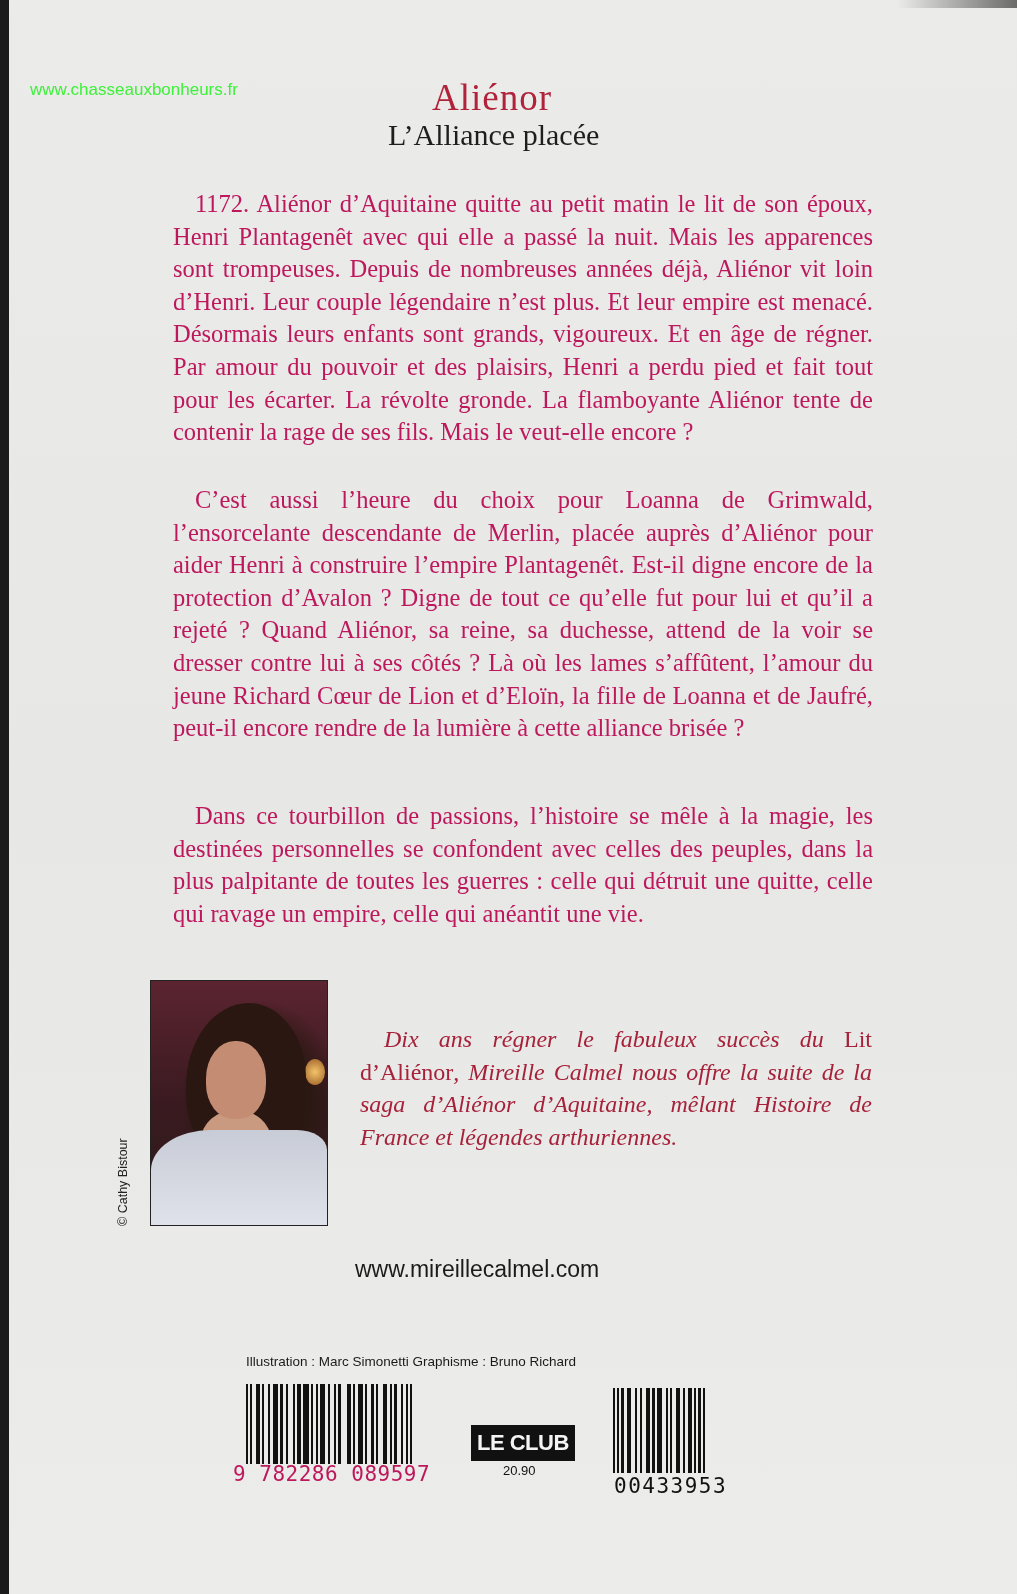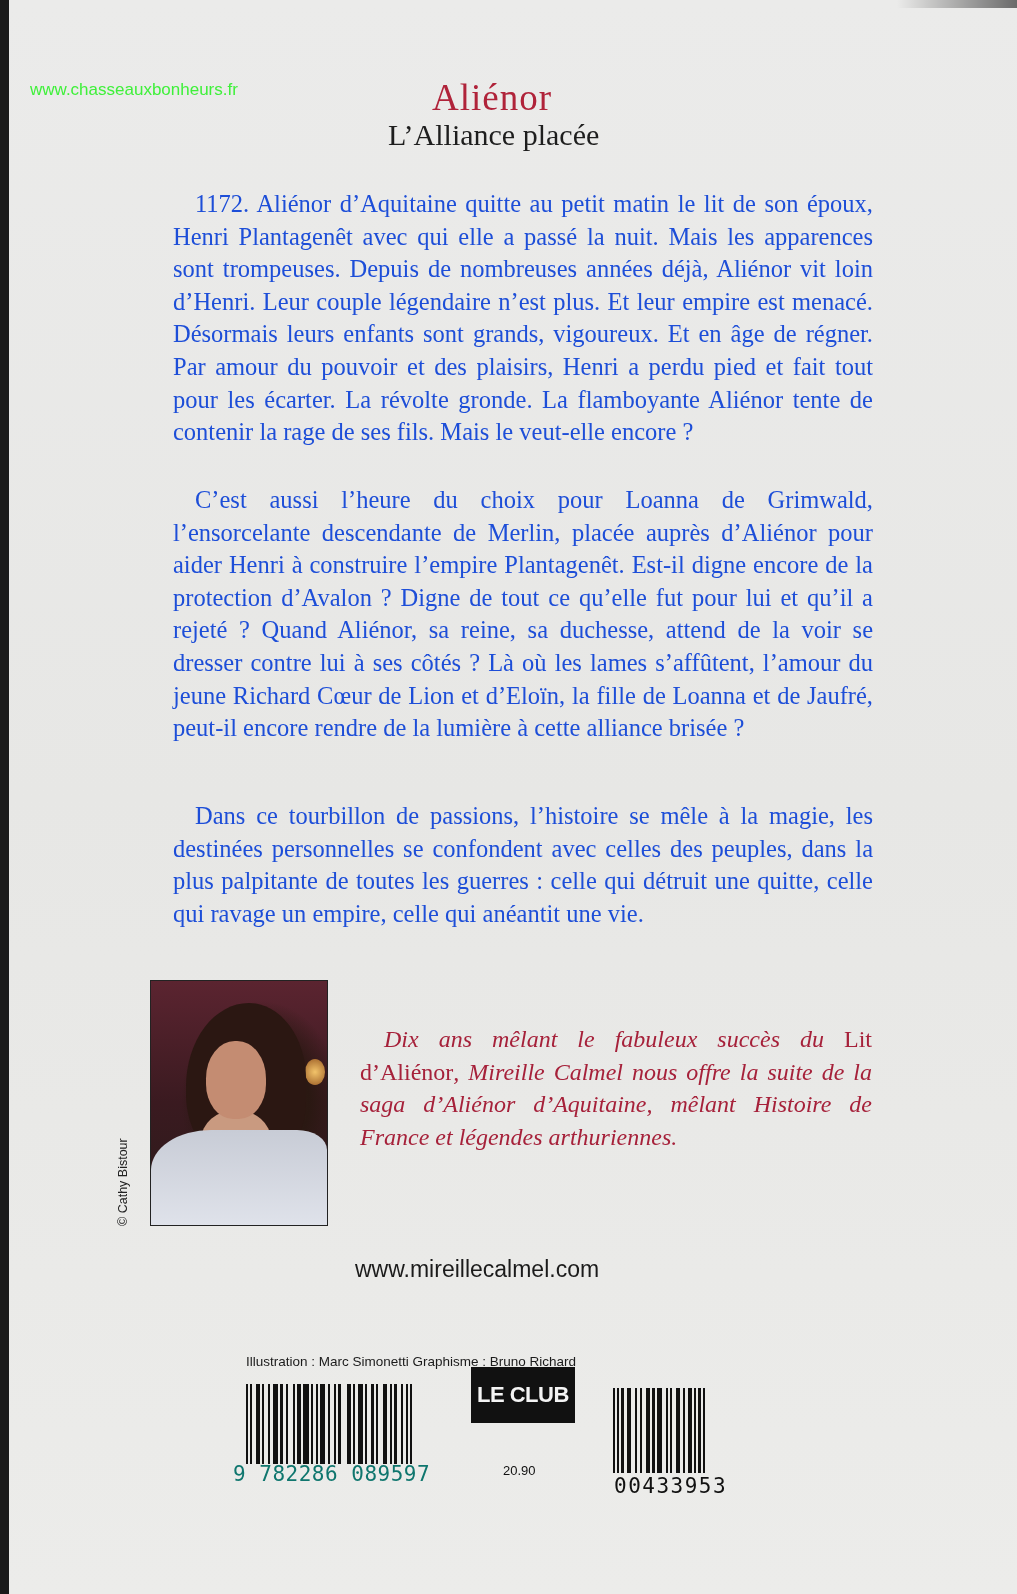--- a/index.html
+++ b/index.html
@@ -14,21 +14,21 @@
     background:linear-gradient(to right, rgba(0,0,0,0), rgba(0,0,0,0.55)); }
   .cover { position:absolute; left:9px; top:0; right:0; bottom:0;
     background:linear-gradient(to bottom, #ebebea 0%, #e7e7e5 50%, #ececea 100%); }
 
   .watermark { position:absolute; left:30px; top:80px; font-family:"Liberation Sans", sans-serif;
     font-size:17px; color:#3ff03a; letter-spacing:0; }
   .title-main { position:absolute; left:432px; top:76px; font-size:37px; color:#b0233a; letter-spacing:1px; }
   .title-sub { position:absolute; left:388px; top:118px; font-size:30px; color:#1e1e1e; }
 
   .blurb { position:absolute; left:173px; width:700px; font-size:24.5px; line-height:32.6px;
-    text-align:justify; color:#1d4ed8; }
+    text-align:justify; color:#be185d; }
   .blurb p { margin:0; text-indent:22px; }
   .p1 { top:188px; }
   .p2 { top:484px; }
   .p3 { top:800px; }
 
   .photo { position:absolute; left:150px; top:980px; width:176px; height:244px;
     border:1px solid #222; overflow:hidden;
     background:
       radial-gradient(ellipse 40px 55px at 88px 120px, #c98f78 0%, #b47a62 60%, rgba(0,0,0,0) 100%),
       radial-gradient(ellipse 80px 100px at 110px 120px, #3b2018 0%, #2a1812 60%, rgba(0,0,0,0) 100%),
@@ -56,23 +56,23 @@
 
   .credits-line { position:absolute; left:246px; top:1354px; font-family:"Liberation Sans", sans-serif;
     font-size:13.5px; color:#1b1b1b; }
 
   .barcode { position:absolute; display:flex; align-items:flex-end; }
   .barcode span { display:block; background:#111; height:100%; }
   .bc1 { left:246px; top:1384px; width:200px; height:80px; }
   .bc2 { left:613px; top:1388px; width:130px; height:85px; }
 
   .isbn { position:absolute; left:233px; top:1462px; font-family:"DejaVu Sans Mono", monospace;
-    font-size:21px; color:#0f766e; letter-spacing:0.5px; }
-  .club { position:absolute; left:471px; top:1367px; background:#111; color:#f4f4f4;
-    font-family:"Liberation Sans", sans-serif; font-weight:bold; font-size:22px; padding:14px 6px;
+    font-size:21px; color:#be185d; letter-spacing:0.5px; }
+  .club { position:absolute; left:471px; top:1425px; background:#111; color:#f4f4f4;
+    font-family:"Liberation Sans", sans-serif; font-weight:bold; font-size:22px; padding:4px 6px;
     height:28px; line-height:28px; letter-spacing:-0.5px; }
   .price { position:absolute; left:503px; top:1463px; font-family:"Liberation Sans", sans-serif;
     font-size:13px; color:#111; }
   .code { position:absolute; left:614px; top:1474px; font-family:"DejaVu Sans Mono", monospace;
     font-size:21px; color:#111; letter-spacing:1.5px;text-align:right; }
 </style>
 </head>
 <body>
 
 <div class="left-edge"></div>
@@ -97,21 +97,21 @@
 <div class="photo">
   <div class="lamp"></div>
   <div class="hair"></div>
   <div class="neck"></div>
   <div class="face"></div>
   <div class="shirt"></div>
 </div>
 <div class="credit">© Cathy Bistour</div>
 
 <div class="promo">
-  <p><span class="it">Dix ans mêlant le fabuleux succès du </span><span>Lit d’Aliénor</span><span class="it">, </span><span class="it">Mireille Calmel nous offre la suite de la saga d’Aliénor d’Aquitaine, mêlant Histoire de France et légendes arthuriennes.</span></p>
+  <p><span class="it">Dix ans régner le fabuleux succès du </span><span>Lit d’Aliénor</span><span class="it">, </span><span class="it">Mireille Calmel nous offre la suite de la saga d’Aliénor d’Aquitaine, mêlant Histoire de France et légendes arthuriennes.</span></p>
 </div>
 
 <div class="website">www.mireillecalmel.com</div>
 
 <div class="credits-line">Illustration : Marc Simonetti Graphisme : Bruno Richard</div>
 
 <div class="barcode bc1">
   <span style="width:2px;margin-right:2px"></span>
     <span style="width:2px;margin-right:4px"></span>
   <span style="width:4px;margin-right:2px"></span>

